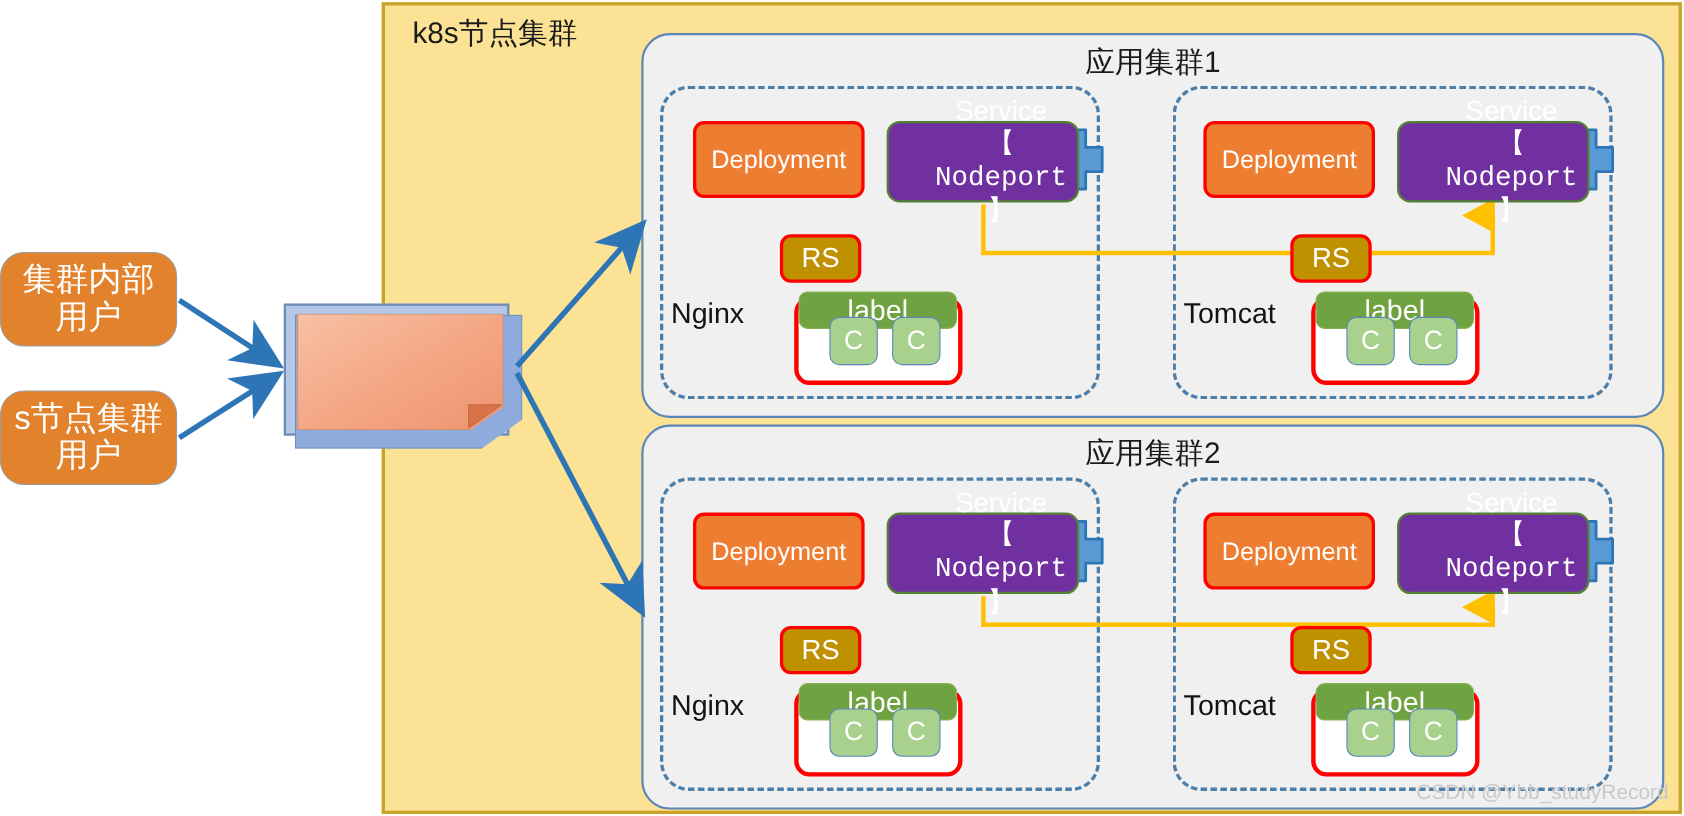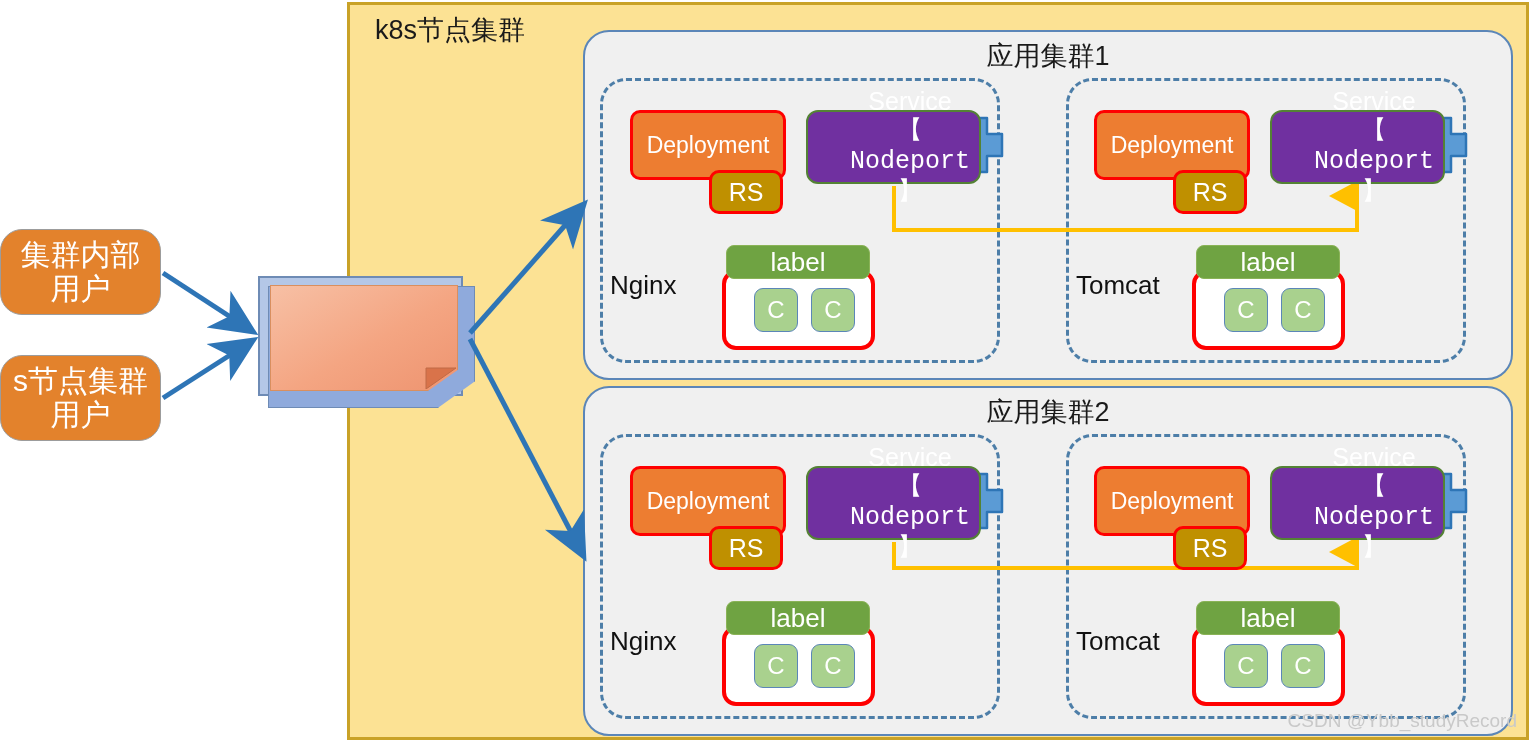--- a/index.html
+++ b/index.html
@@ -146,20 +146,21 @@
     background: #BF9000;
     border: 3px solid #FF0000;
     border-radius: 10px;
     color: #ffffff;
     font-size: 25px;
     display: flex;
     align-items: center;
     justify-content: center;
     box-sizing: border-box;
     z-index: 3;
+    margin-top: 43px;
   }
 
   
   .service {
     position: absolute;
     background: #7030A0;
     border: 2px solid #548235;
     border-radius: 12px;
     color: #ffffff;
     font-size: 25px;
@@ -188,20 +189,21 @@
     background: #6FA342;
     border: 1px solid #8AB357;
     border-radius: 8px;
     color: #ffffff;
     font-size: 26px;
     display: flex;
     align-items: center;
     justify-content: center;
     box-sizing: border-box;
     z-index: 3;
+    margin-top: 20px;
   }
   .pod-inner {
     position: absolute;
     background: #ffffff;
     border: 4px solid #FF0000;
     border-radius: 14px;
     box-sizing: border-box;
     z-index: 2;
   }
   .ctr {

